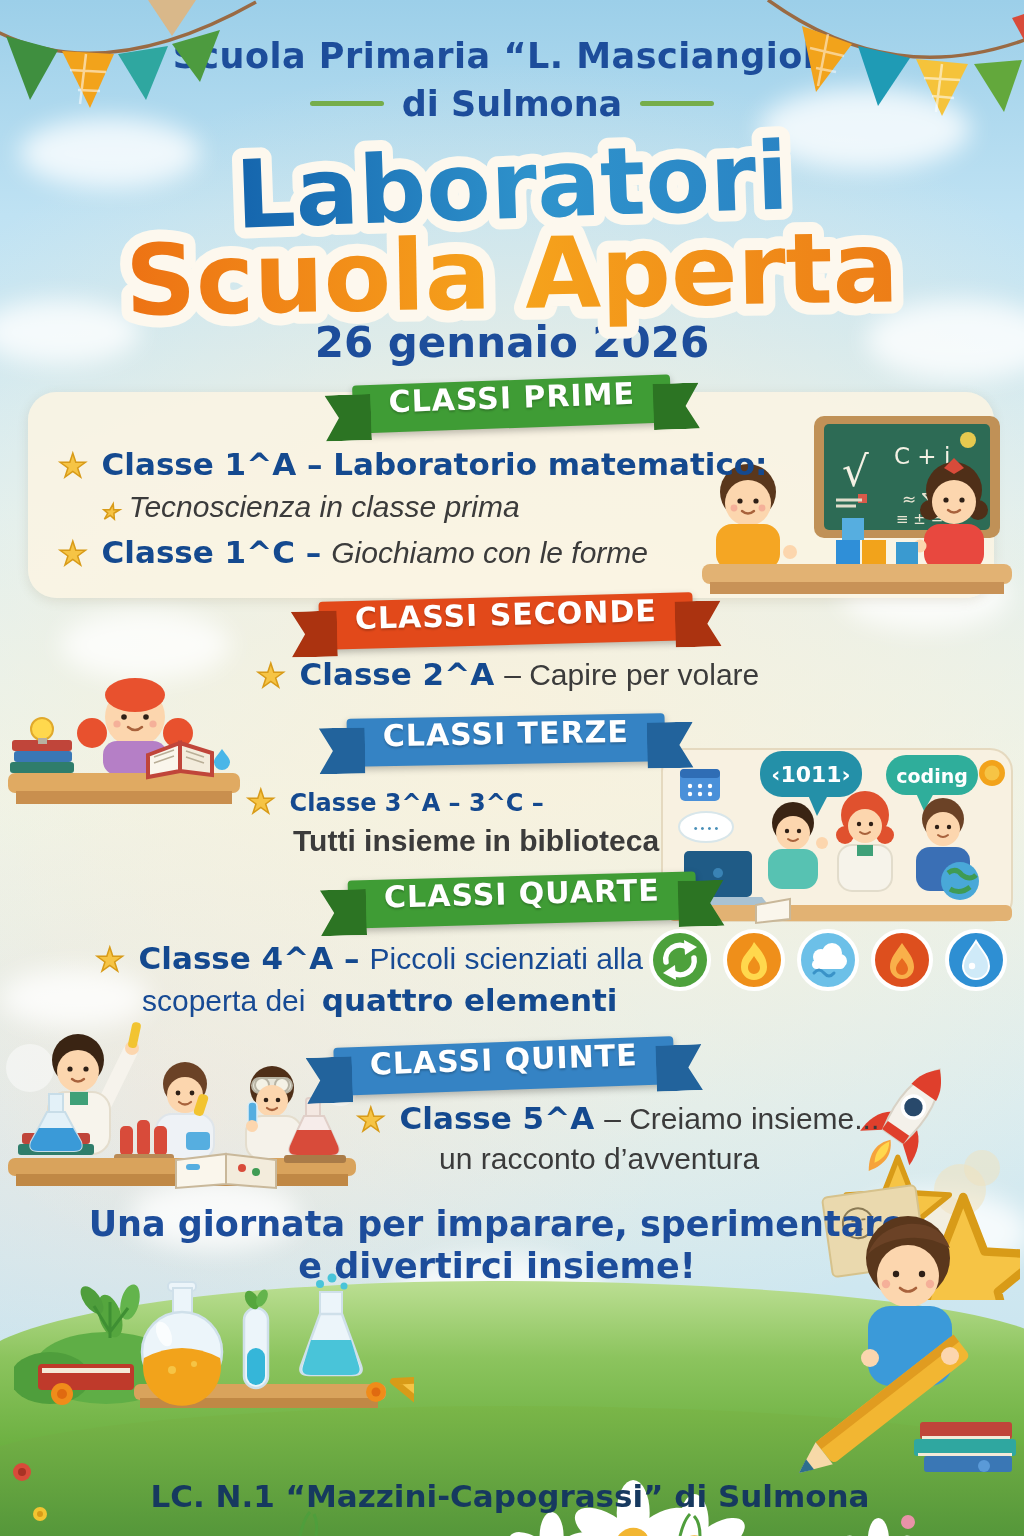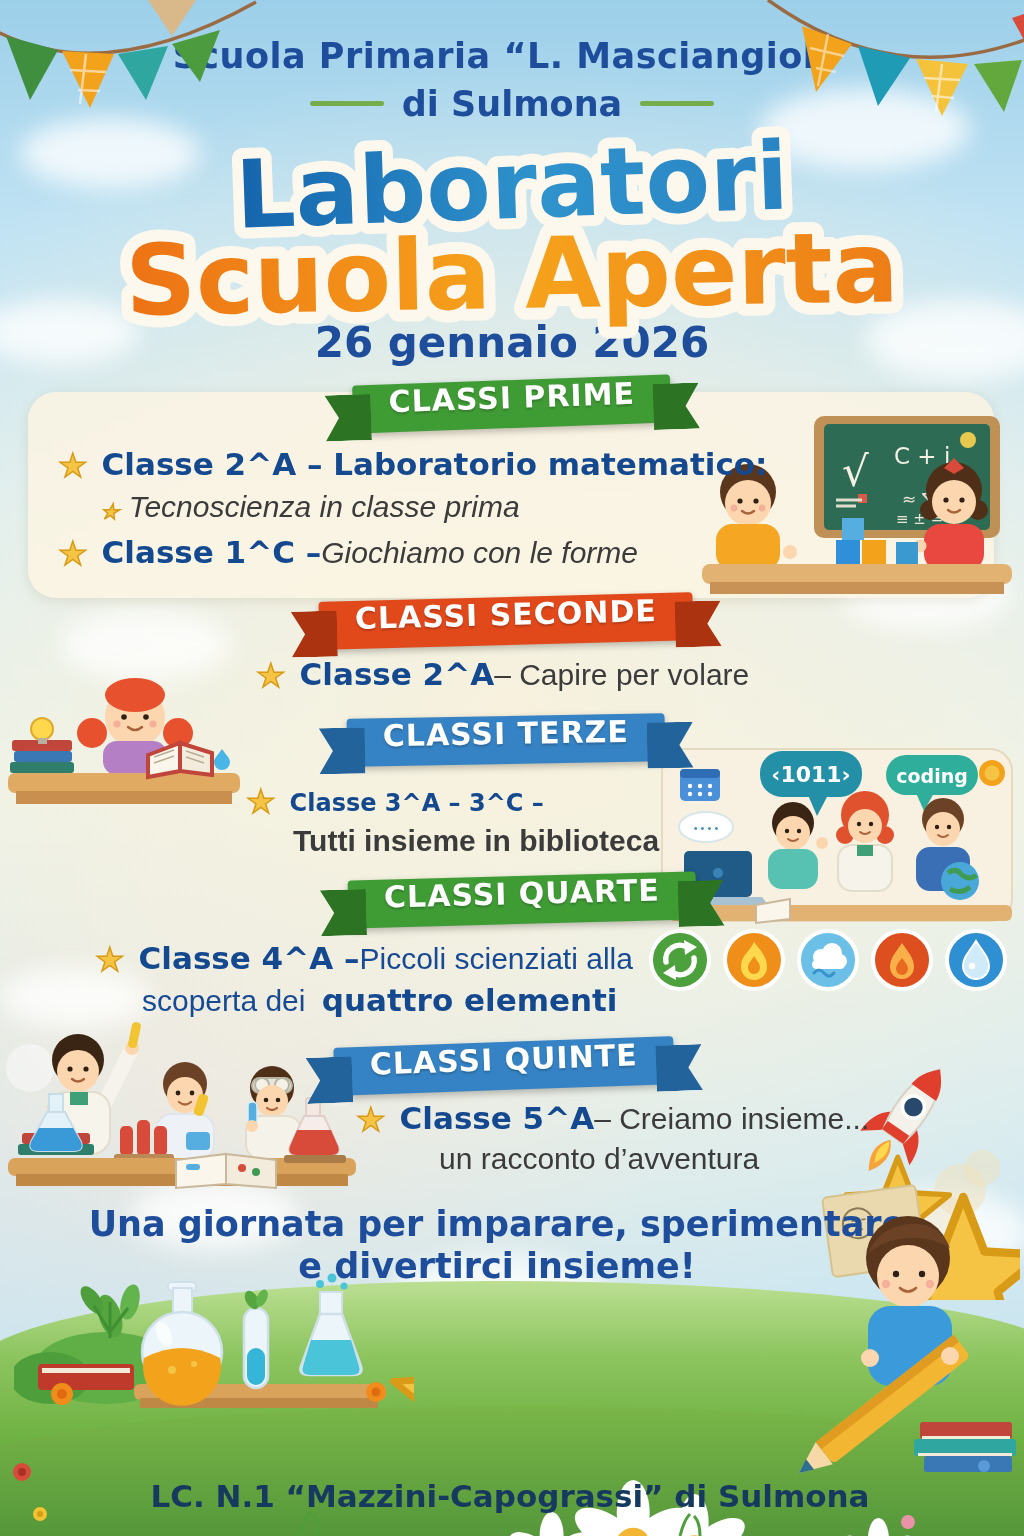--- a/index.html
+++ b/index.html
@@ -19,21 +19,21 @@
   .ribbon{position:absolute;z-index:5;height:48px;line-height:48px;padding:0 36px;background:var(--c);
     color:#fff;font:700 30px "DejaVu Sans",sans-serif;letter-spacing:1px;text-align:center;border-radius:4px;
     box-shadow:0 3px 7px rgba(0,0,0,.25);text-shadow:0 2px 2px rgba(0,0,0,.2);white-space:nowrap;}
   .ribbon::before,.ribbon::after{content:"";position:absolute;top:9px;width:46px;height:46px;background:var(--cd);z-index:-1;}
   .ribbon::before{left:-28px;clip-path:polygon(0 0,100% 0,100% 100%,0 100%,30% 50%);}
   .ribbon::after{right:-28px;clip-path:polygon(0 0,100% 0,70% 50%,100% 100%,0 100%);}
   .item{position:absolute;z-index:6;font:30px "Liberation Sans",sans-serif;color:#3b3b3b;white-space:nowrap;}
   .lead{font:700 31px "DejaVu Sans",sans-serif;color:#14498f;}
   .blue{color:#174a94;}
   .it{font-style:italic;}
-  .rest{}
+  .rest{margin-left:10px;}
   .star{color:#f6c445;-webkit-text-stroke:1.5px #d89b18;margin-right:14px;font-size:33px;vertical-align:-2px;}
   .substar{font-size:21px;margin-right:10px;}
   .closing{position:absolute;left:0;right:30px;text-align:center;font:700 35px "DejaVu Sans",sans-serif;color:#1d4d9b;z-index:7;}
   .grass-back{position:absolute;left:-30px;right:-30px;bottom:0;height:255px;z-index:8;
     background:linear-gradient(180deg,#bcdf93 0%,#8cc45e 30%,#6cb041 65%,#5da339 100%);
     border-radius:48% 52% 0 0 / 90px 70px 0 0;}
   .grass-front{position:absolute;left:-30px;right:-30px;bottom:0;height:130px;z-index:9;
     background:linear-gradient(180deg,#7ab648,#55973a);border-radius:50% 50% 0 0 / 60px;}
   .footer{position:absolute;left:0;right:4px;top:1478px;text-align:center;font:700 31px "DejaVu Sans",sans-serif;color:#16395f;z-index:14;}
   svg{display:block;}
@@ -125,21 +125,21 @@
     <text x="430" y="100" text-anchor="middle" font-family="DejaVu Sans" font-weight="bold" font-size="98" stroke="#fdf8ee" stroke-width="24" stroke-linejoin="round" paint-order="stroke" fill="url(#gorange)">Scuola Aperta</text>
   </svg>
 
   <div class="date">26 gennaio 2026</div>
 
   <div class="panel" style="left:28px;top:392px;width:966px;height:206px;"></div>
   <div class="ribbon" style="--c:#3f9c35;--cd:#2c7423;left:50%;top:380px;transform:translateX(-50%) rotate(-2deg);">
     <span>CLASSI PRIME</span>
   </div>
   <div class="item" style="left:58px;top:446px;">
-    <span class="star">★</span><span class="lead">Classe 2^A – Laboratorio matematico:</span>
+    <span class="star">★</span><span class="lead">Classe 1^A – Laboratorio matematico:</span>
   </div>
   <div class="item it" style="left:100px;top:490px;">
     <span class="star substar">★</span><span>Tecnoscienza in classe prima</span>
   </div>
   <div class="item" style="left:58px;top:534px;">
     <span class="star">★</span><span class="lead">Classe 1^C –</span><span class="rest it">Giochiamo con le forme</span>
   </div>
 
   <svg class="illus top-illus" style="left:696px;top:406px;" width="322" height="192" viewBox="0 0 322 192">
     <use href="#star5" transform="translate(292,18) scale(1.15)"></use>

